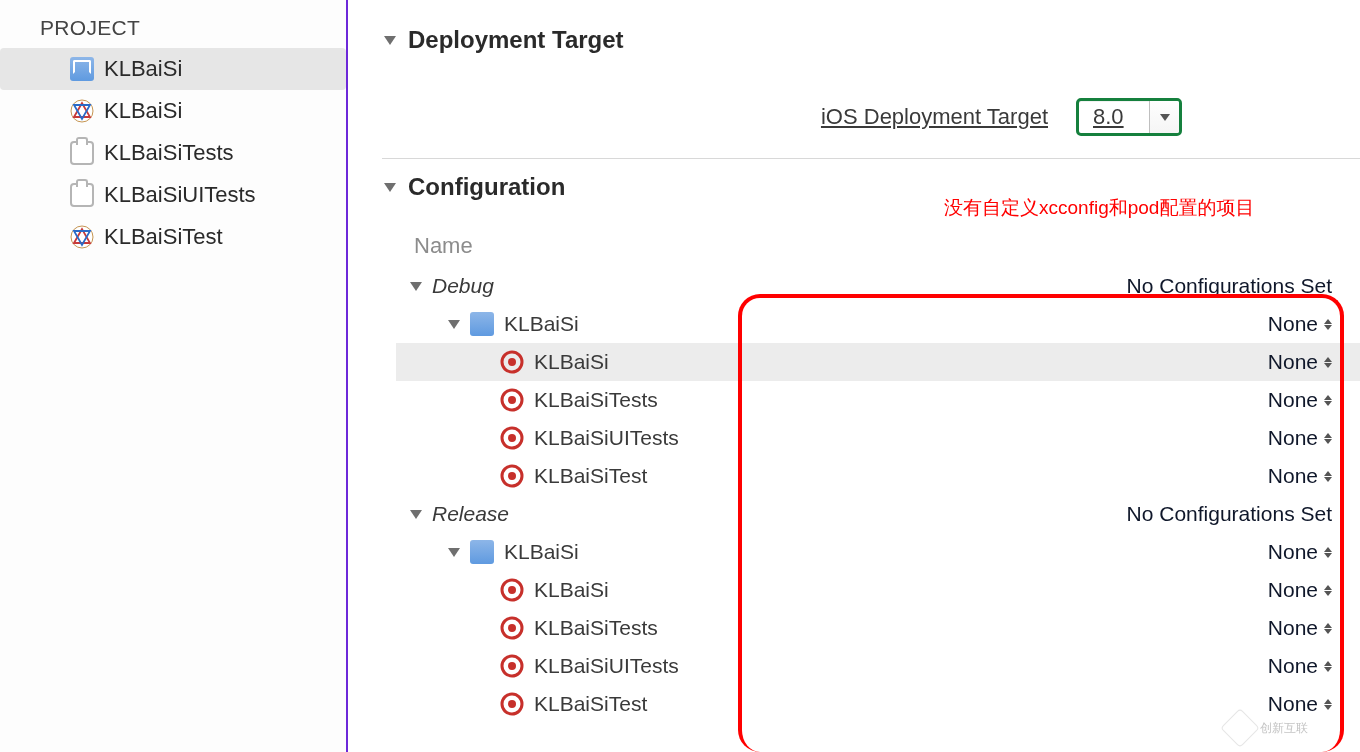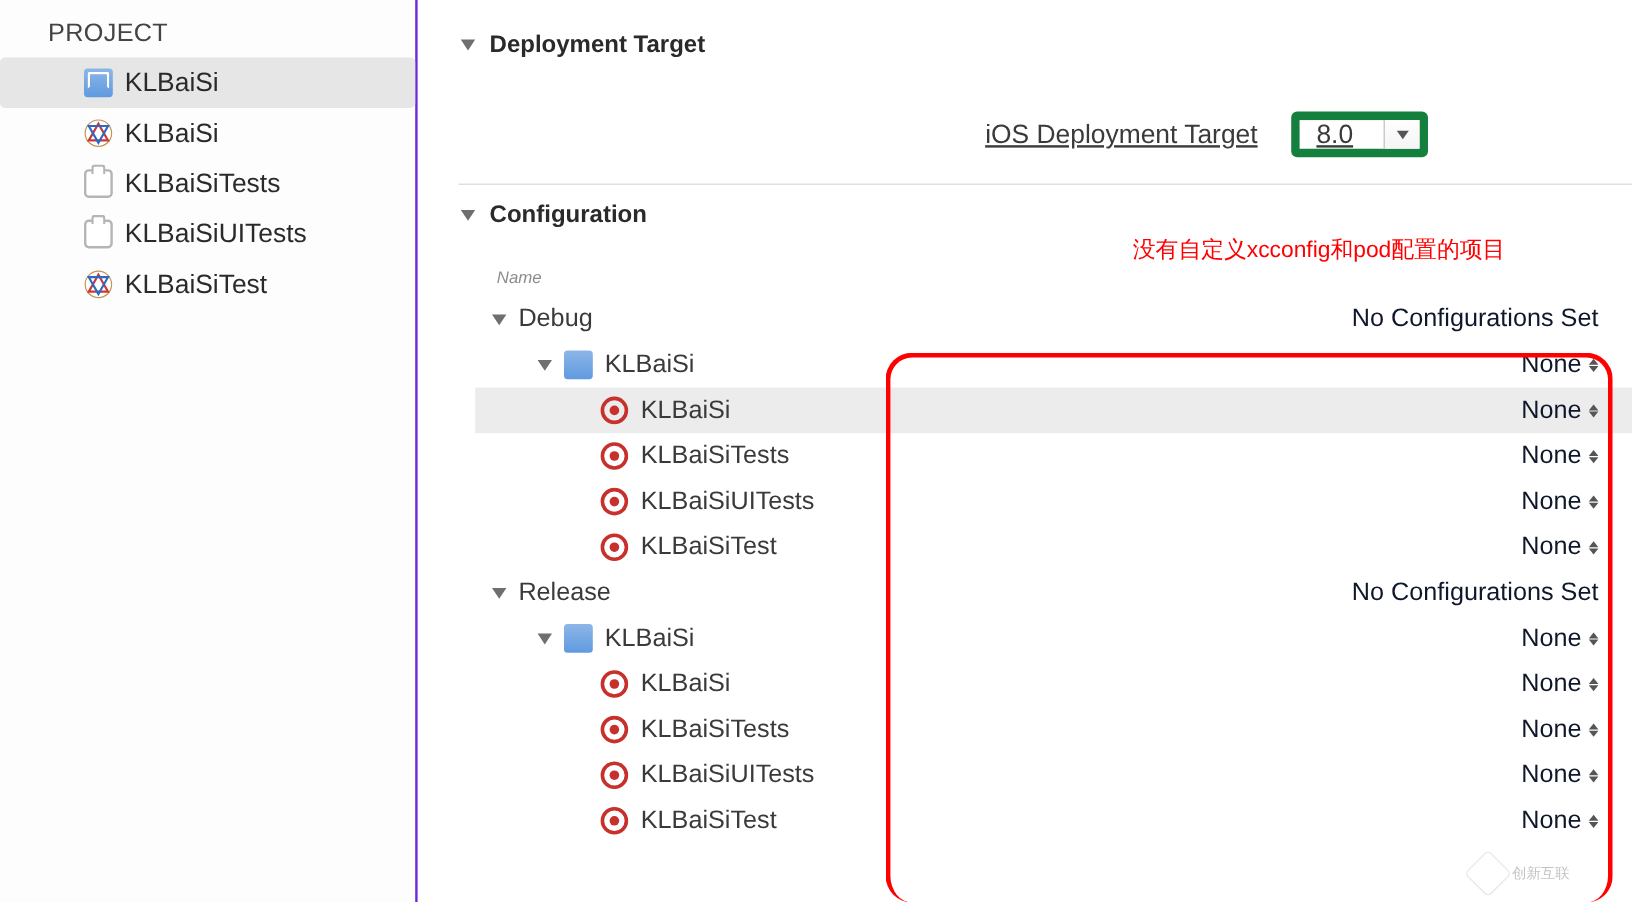--- a/index.html
+++ b/index.html
@@ -96,21 +96,21 @@
       position: relative;
       padding-top: 18px;
     }
     .sec-title {
       display: flex;
       align-items: center;
       gap: 12px;
       padding: 8px 0 8px 36px;
     }
     .sec-title .lbl {
-      font-size: 20px;
+      font-size: 24px;
       font-weight: 600;
       color: #2a2a2a;
     }
     .disclosure {
       width: 0; height: 0;
       border-left: 6px solid transparent;
       border-right: 6px solid transparent;
       border-top: 9px solid #6f6f6f;
       flex-shrink: 0;
     }
@@ -125,21 +125,21 @@
       width: 728px;
       text-align: right;
       font-size: 22px;
       color: #3a3a3a;
       padding-right: 28px;
     }
     .combo {
       display: flex;
       align-items: center;
       height: 38px;
-      border: 7px solid #15803d;
+      border: 3px solid #15803d;
       border-radius: 5px;
       background: #fff;
       overflow: hidden;
       box-shadow: inset 0 1px 0 rgba(0,0,0,0.05);
     }
     .combo-text {
       padding: 0 14px;
       font-size: 22px;
       width: 70px;
     }
@@ -169,22 +169,21 @@
       top: 195px;
       left: 596px;
       font-size: 19px;
       color: #ff0000;
     }
     .cols {
       display: flex;
       justify-content: space-between;
       padding: 24px 16px 8px 66px;
       color: #8c8c8c;
-      font-size: 14px;
-      font-style: italic;
+      font-size: 22px;
     }
     .highlight-box {
       position: absolute;
       left: 390px;
       right: 16px;
       top: 294px;
       bottom: 0;
       border: 4px solid #ff0000;
       border-radius: 22px;
       border-bottom: none;
@@ -203,21 +202,21 @@
       padding-right: 28px;
     }
     .cfg-row.highlighted {
       background: #ececec;
     }
     .cfg-left {
       display: flex;
       align-items: center;
       gap: 10px;
     }
-    .indent-1 { padding-left: 14px; }
+    .indent-1 { padding-left: 14px; font-style: italic; }
     .indent-2 { padding-left: 52px; }
     .indent-3 { padding-left: 104px; }
     .cfg-right {
       display: flex;
       align-items: center;
       gap: 6px;
       color: #0f172a;
       text-align: center;
     }
     .sort-arrows {

